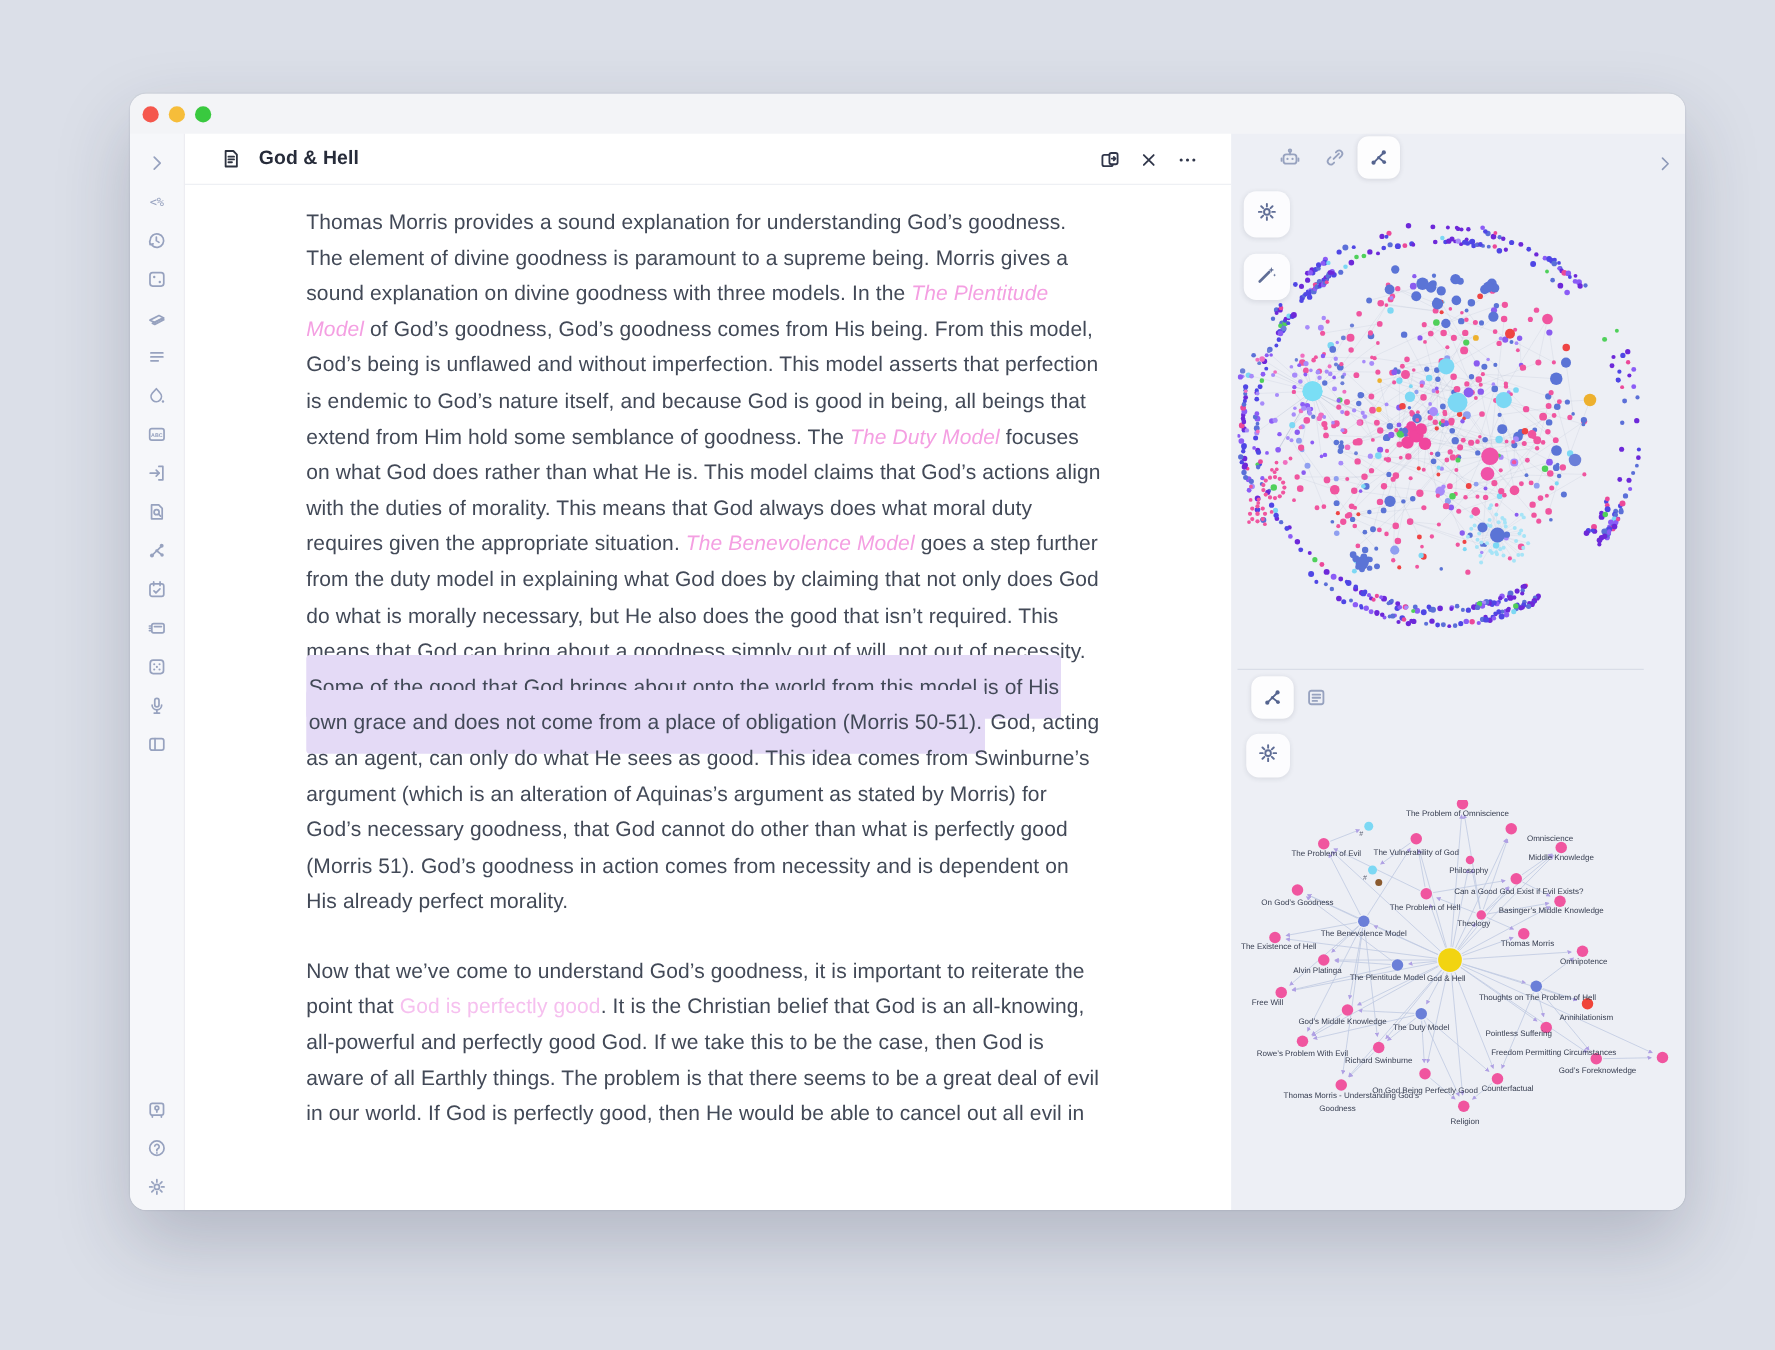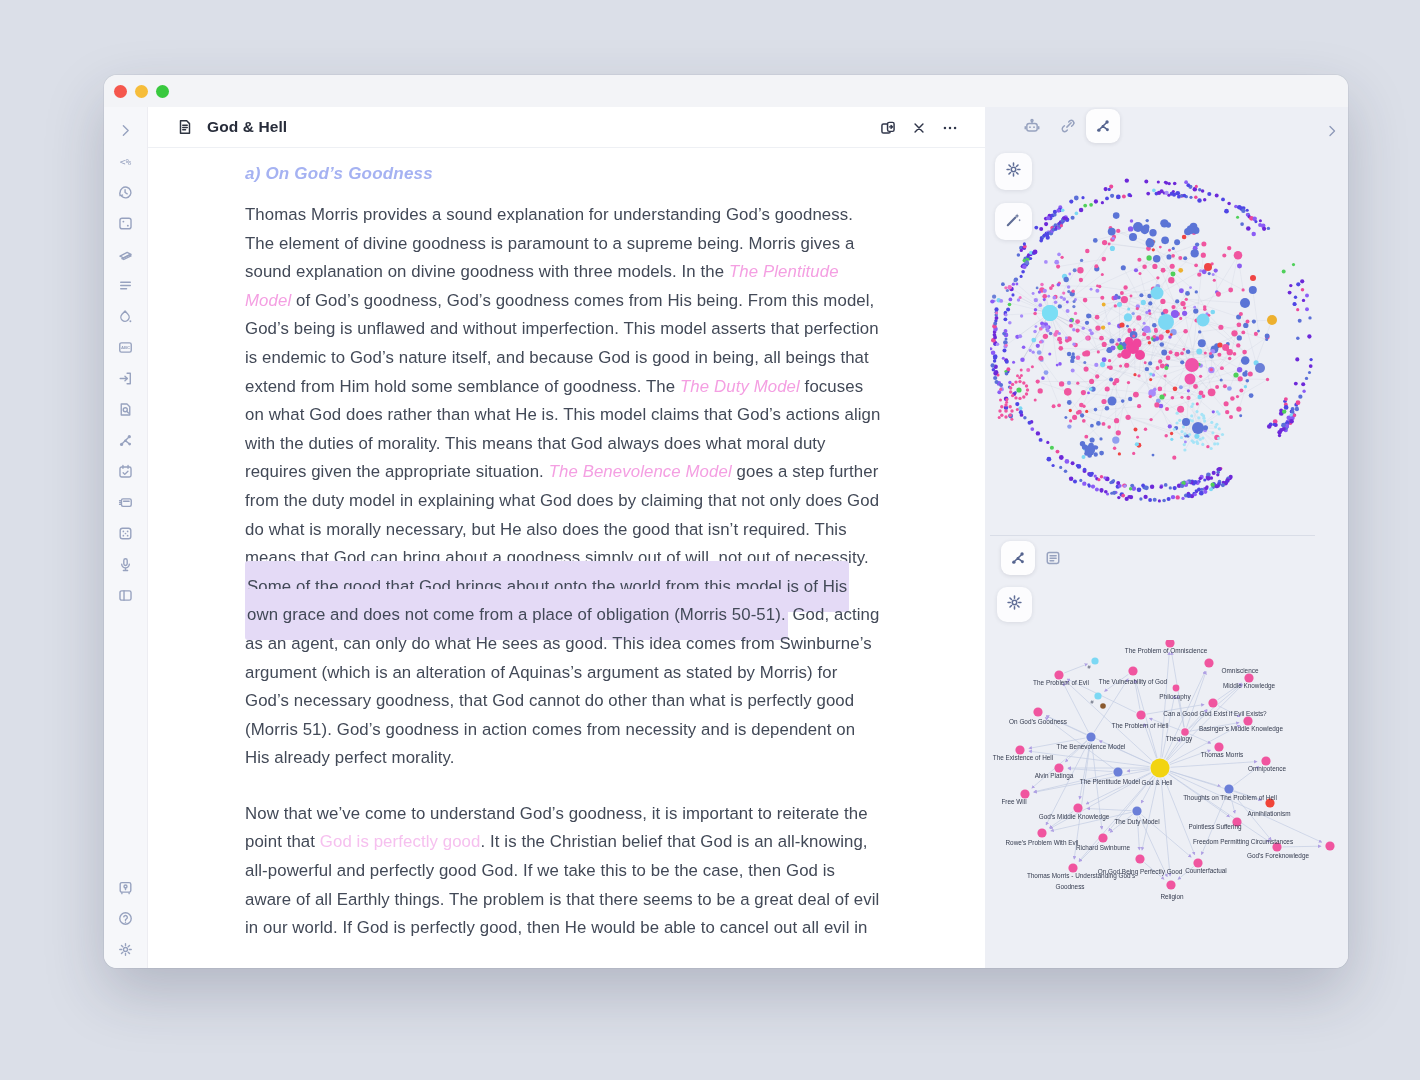--- a/index.html
+++ b/index.html
@@ -215,21 +215,20 @@
               <path d="M4.5 4.5l7 7M11.5 4.5l-7 7"></path>
             </svg></div>
           <div class="hbtn"><svg viewBox="0 0 16 16" fill="none" stroke="currentColor" stroke-width="1.3" stroke-linecap="round" stroke-linejoin="round">
               <circle cx="3.5" cy="8" r="1.1" fill="currentColor" stroke="none"></circle>
               <circle cx="8" cy="8" r="1.1" fill="currentColor" stroke="none"></circle>
               <circle cx="12.5" cy="8" r="1.1" fill="currentColor" stroke="none"></circle>
             </svg></div>
         </div>
     </div>
     <div class="doc-body" id="doc-body">
-        <h3>a) On God’s Goodness</h3>
         <p><span>Thomas Morris provides a sound explanation for understanding God’s goodness. The element of divine goodness is paramount to a supreme being. Morris gives a sound explanation on divine goodness with three models. In the </span><span class="lnk">The Plentitude Model</span><span> of God’s goodness, God’s goodness comes from His being. From this model, God’s being is unflawed and without imperfection. This model asserts that perfection is endemic to God’s nature itself, and because God is good in being, all beings that extend from Him hold some semblance of goodness. The </span><span class="lnk">The Duty Model</span><span> focuses on what God does rather than what He is. This model claims that God’s actions align with the duties of morality. This means that God always does what moral duty requires given the appropriate situation. </span><span class="lnk">The Benevolence Model</span><span> goes a step further from the duty model in explaining what God does by claiming that not only does God do what is morally necessary, but He also does the good that isn’t required. This means that God can bring about a goodness simply out of will, not out of necessity. </span><span class="hl">Some of the good that God brings about onto the world from this model is of His own grace and does not come from a place of obligation (Morris 50-51).</span><span> God, acting as an agent, can only do what He sees as good. This idea comes from Swinburne’s argument (which is an alteration of Aquinas’s argument as stated by Morris) for God’s necessary goodness, that God cannot do other than what is perfectly good (Morris 51). God’s goodness in action comes from necessity and is dependent on His already perfect morality.</span></p>
         <p><span>Now that we’ve come to understand God’s goodness, it is important to reiterate the point that </span><span class="lnk2">God is perfectly good</span><span>. It is the Christian belief that God is an all-knowing, all-powerful and perfectly good God. If we take this to be the case, then God is aware of all Earthly things. The problem is that there seems to be a great deal of evil in our world. If God is perfectly good, then He would be able to cancel out all evil in</span></p>
       </div>
   </div>
 
   <div class="panel">
     <div id="panel-top-tools">
         <div class="ptool" style="left: 30px; top: 2px; position: absolute;">
           <svg viewBox="0 0 16 16" fill="none" stroke="currentColor" stroke-width="1.3" stroke-linecap="round" stroke-linejoin="round">
             <rect x="3.4" y="5.8" width="9.2" height="6.6" rx="2"></rect>

